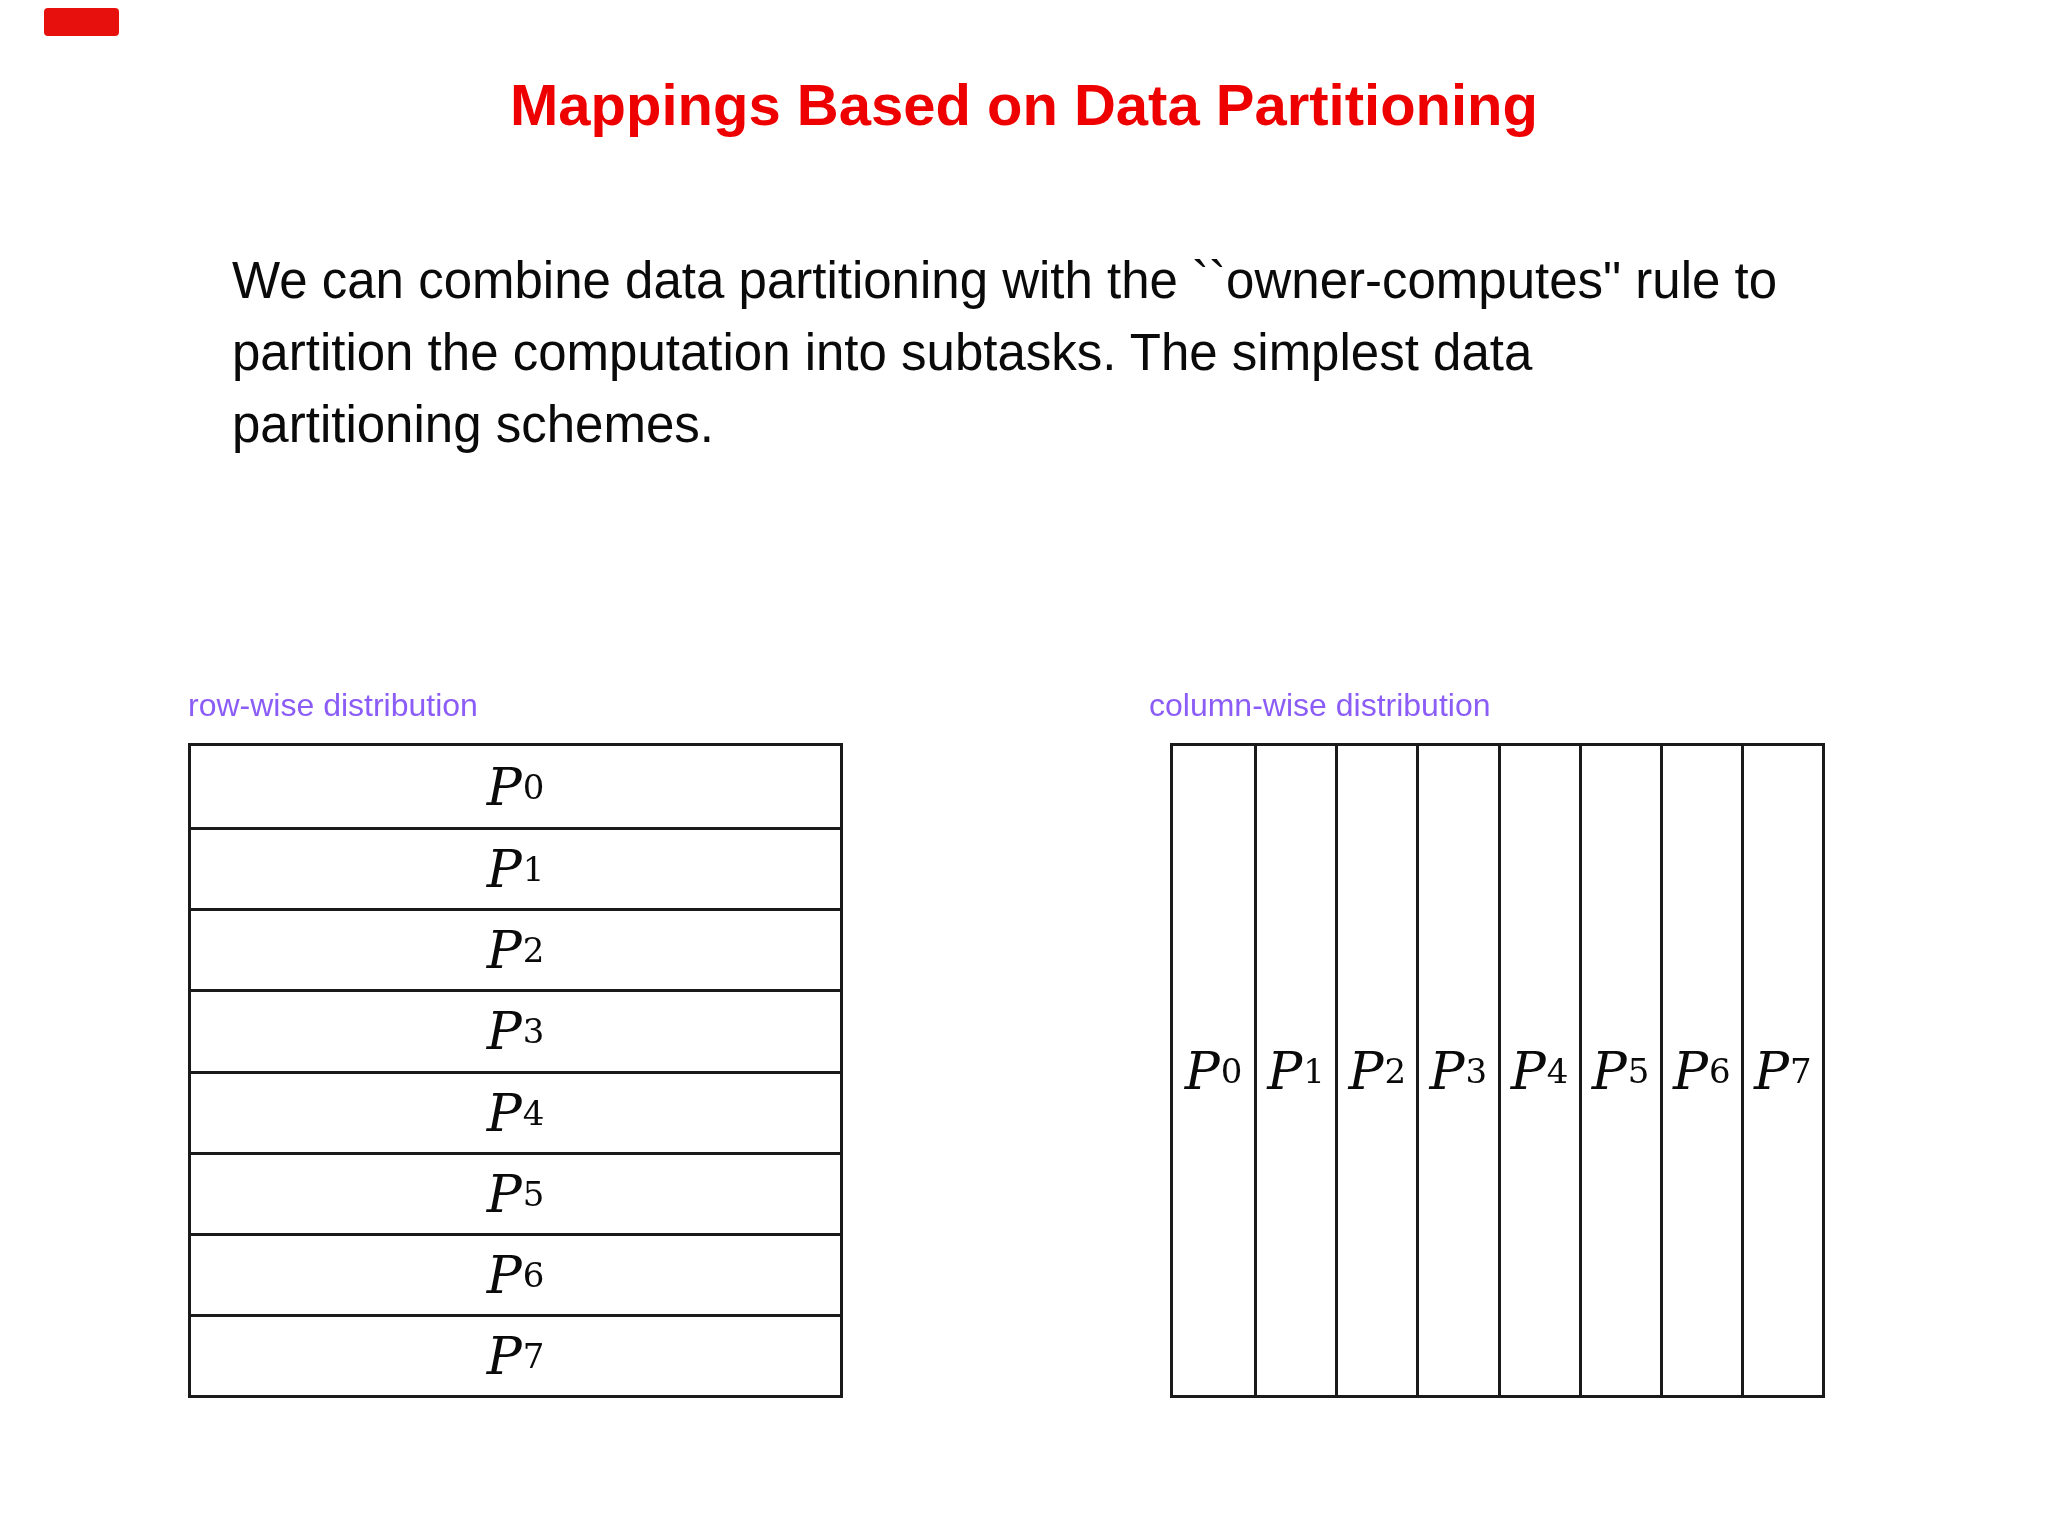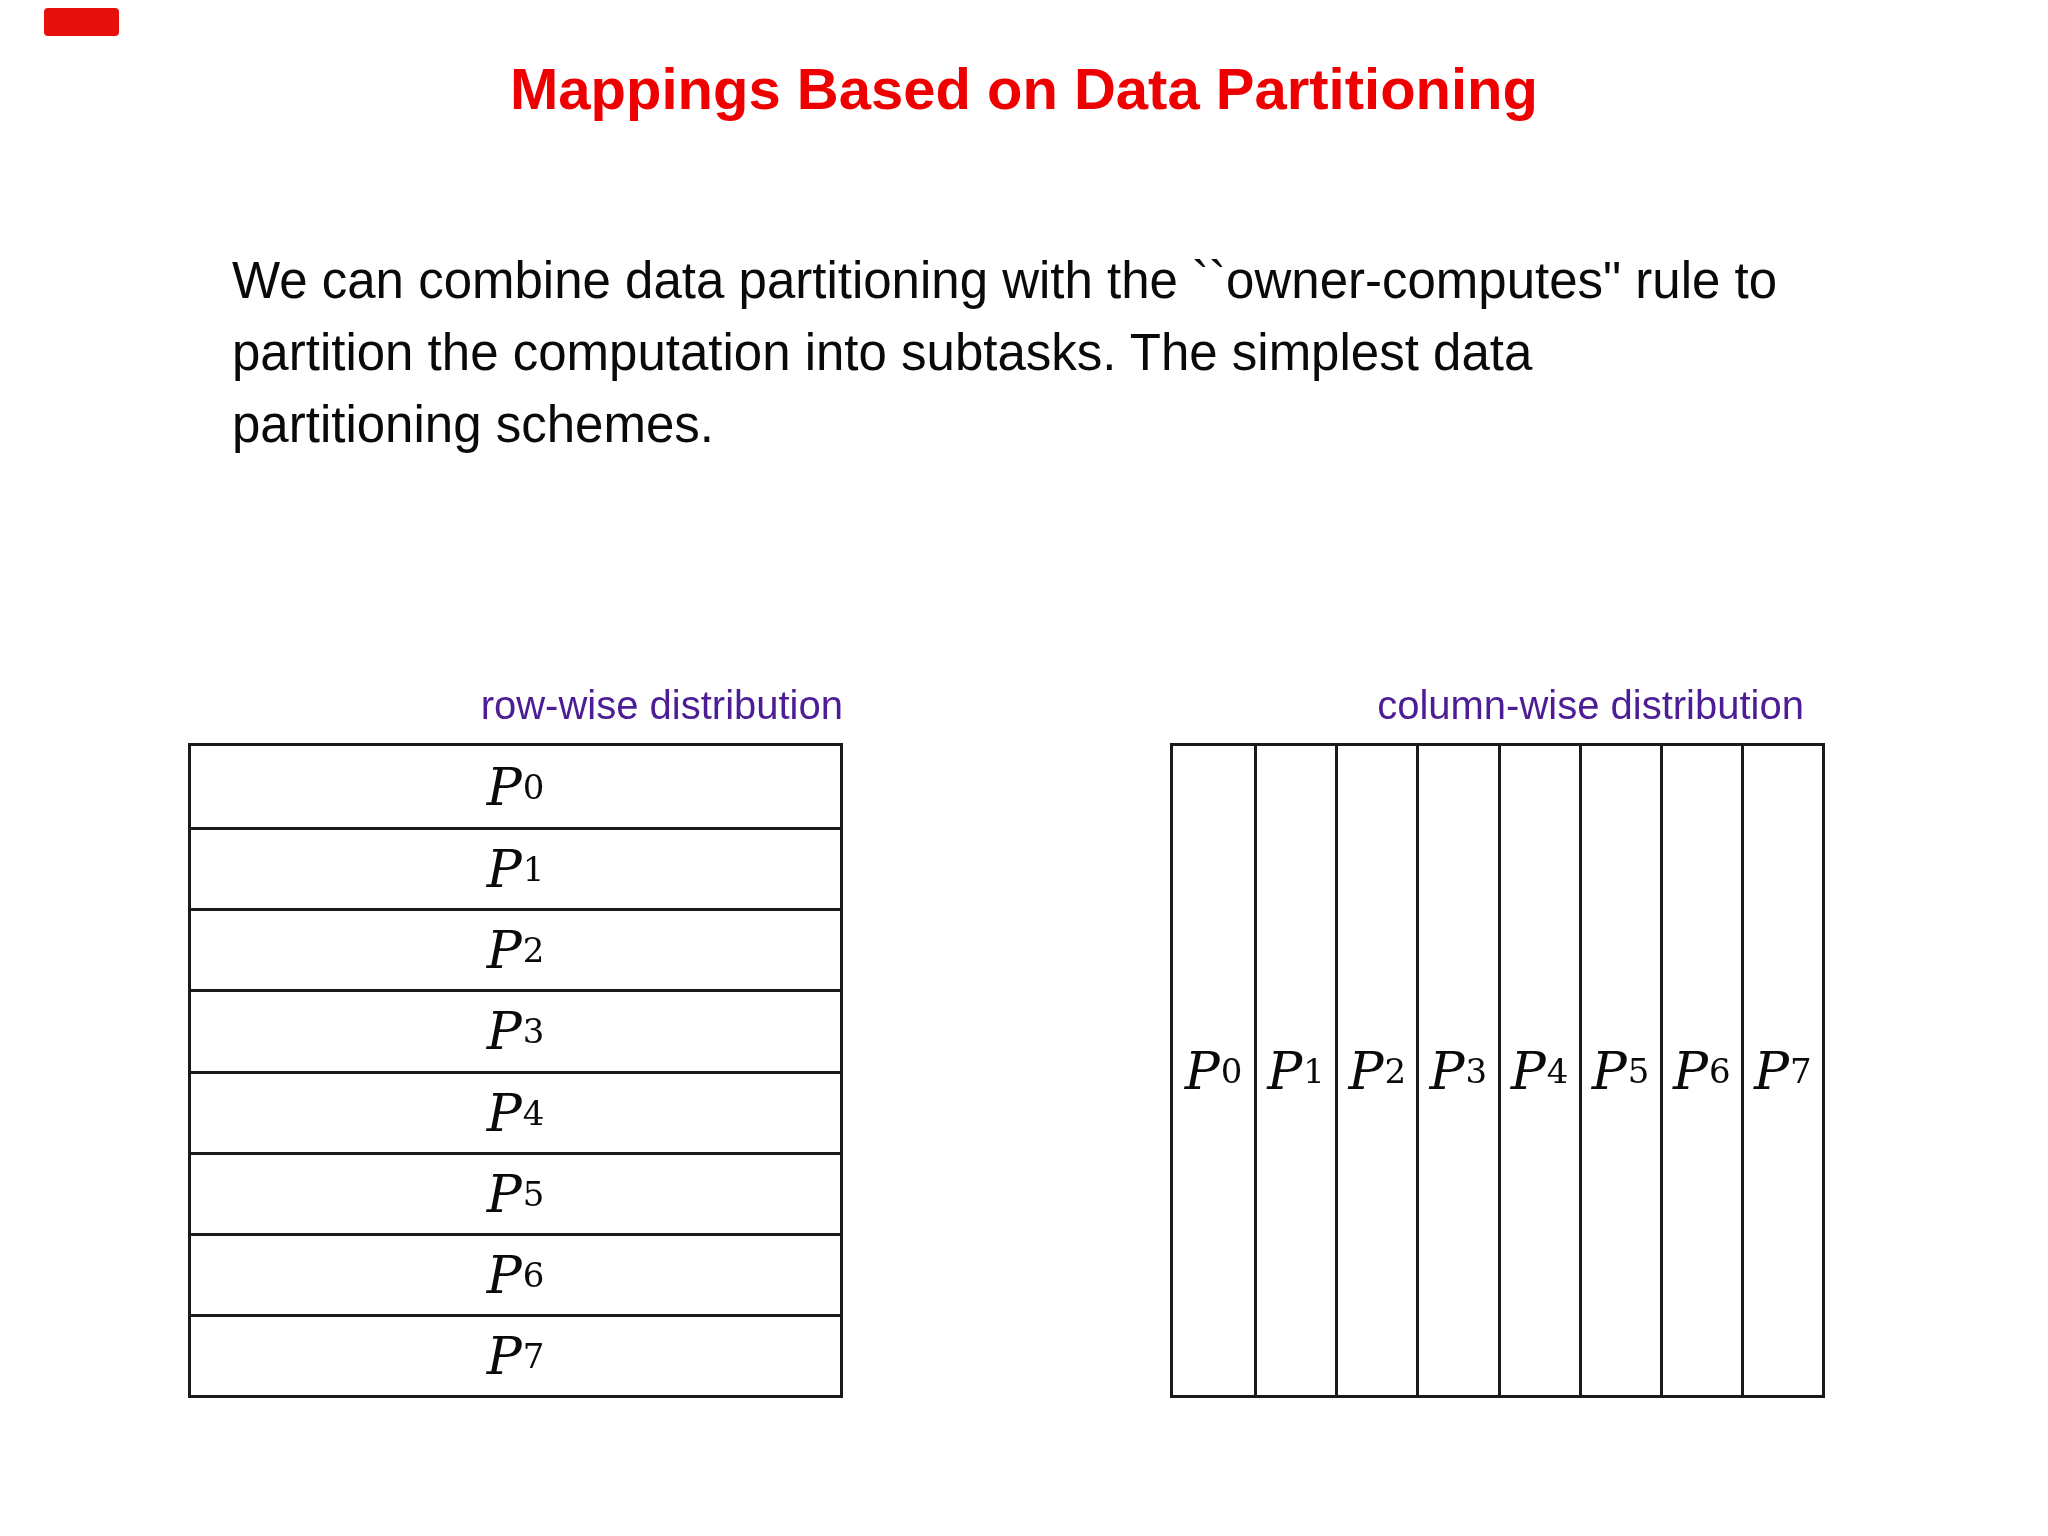--- a/index.html
+++ b/index.html
@@ -14,43 +14,43 @@
   }
   #corner-mark {
     position: absolute;
     left: 44px; top: 8px;
     width: 75px; height: 28px;
     border-radius: 4px;
   }
   #title {
     position: absolute;
     left: 0; right: 0; top: 54px;
-    margin: 0;
+    margin: 16px;
     text-align: center;
     font-size: 58px;
     font-weight: bold;
     letter-spacing: 0px;
     line-height: 70px;
   }
   #body-text {
     position: absolute;
     left: 205px; top: 245px;
     font-size: 51px;
     line-height: 72px;
     white-space: nowrap;
     margin-left: 27px;
   }
   .diagram-label {
     position: absolute;
     top: 684px;
     width: 655px;
-    text-align: right;
-    font-size: 40px;
+    text-align: left;
+    font-size: 32px;
     line-height: 42px;
-    color: #4c1d95;
+    color: #8b5cf6;
   }
   #row-label    { left: 188px; }
   #column-label { left: 1149px; }
 
   .ptable {
     position: absolute;
     top: 743px;
     width: 655px;
     height: 655px;
     box-sizing: border-box;

